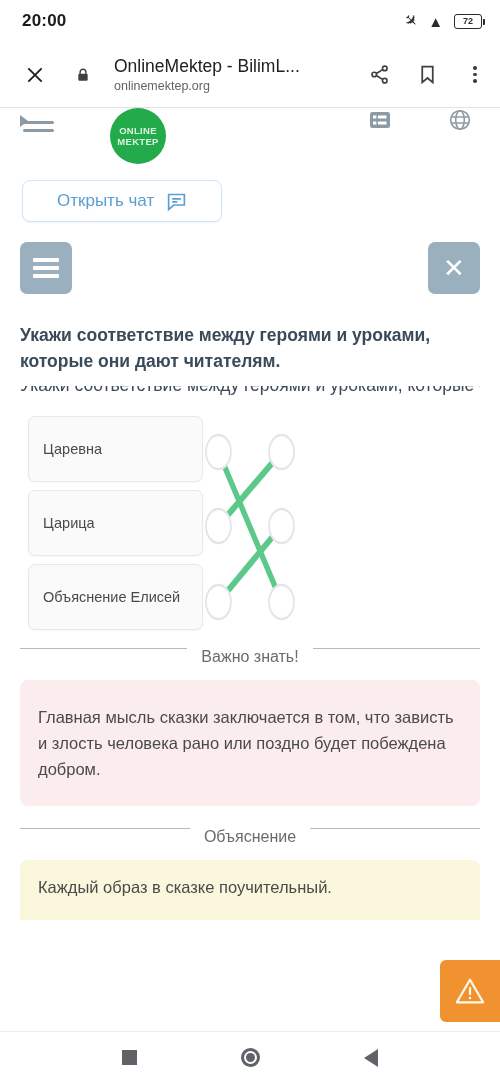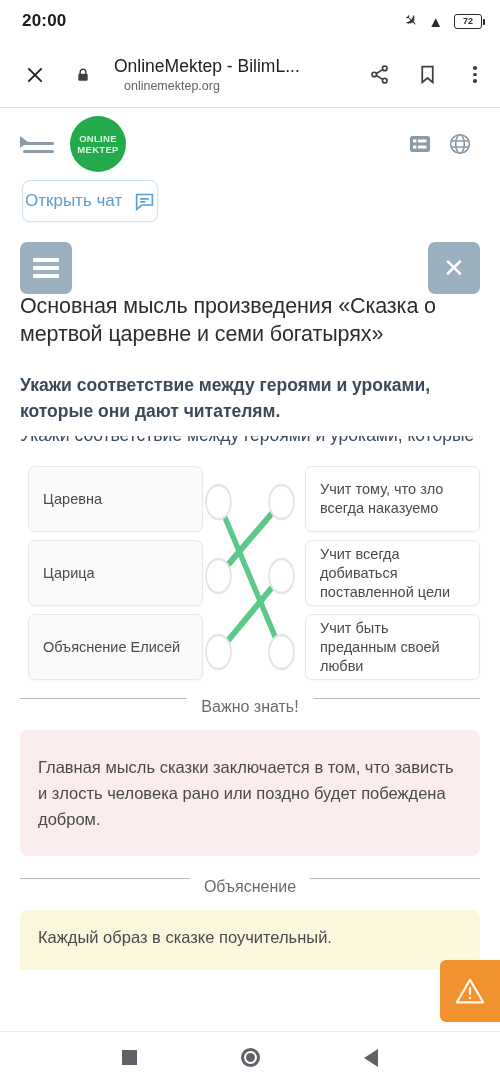--- a/index.html
+++ b/index.html
@@ -37,30 +37,30 @@
   }
   .bb-close { width: 42px; display: flex; justify-content: center; align-items: center; }
   .bb-close svg { width: 20px; height: 20px; }
   .bb-lock { width: 30px; display: flex; justify-content: center; }
   .bb-lock svg { width: 14px; height: 17px; }
   .bb-titles { flex: 1; min-width: 0; padding-left: 4px; }
   .bb-title {
     font-size: 17.5px; color: #202124; white-space: nowrap;
     overflow: hidden; text-overflow: ellipsis; line-height: 1.2;
   }
-  .bb-url { font-size: 12.5px; color: #5f6368; margin-top: 2px; line-height: 1.2; margin-left: 10px; }
+  .bb-url { font-size: 12.5px; color: #5f6368; margin-top: 2px; line-height: 1.2; }
   .bb-actions { display: flex; align-items: center; gap: 2px; }
   .bb-btn { width: 46px; height: 46px; display: flex; align-items: center; justify-content: center; }
   .bb-btn svg { width: 21px; height: 21px; }
   .dots { display: flex; flex-direction: column; gap: 3.2px; align-items: center; }
   .dots i { width: 3.6px; height: 3.6px; border-radius: 50%; background: #3c4043; display: block; }
 
   
   .siteheader {
-    height: 72px; display: flex; align-items: center; padding: 0 20px; background: #fff;
+    height: 72px; display: flex; align-items: flex-start; padding: 0 20px; background: #fff; gap: 40px;
   }
   .sh-menu { width: 34px; height: 30px; position: relative; margin-right: 16px; }
   .sh-menu i {
     position: absolute; right: 0; height: 3.4px; background: #8c9aa5; border-radius: 2px;
   }
   .sh-menu i:nth-child(1) { top: 5px;  width: 23px; }
   .sh-menu i:nth-child(2) { top: 13px; width: 31px; }
   .sh-menu i:nth-child(3) { top: 21px; width: 31px; }
   .sh-menu .arr {
     position: absolute; left: 0; top: 7px; width: 0; height: 0;
@@ -74,21 +74,21 @@
   }
   .logo b { font-size: 9.5px; letter-spacing: .3px; line-height: 11px; font-weight: bold; }
   .sh-spacer { flex: 1; }
   .sh-icon { width: 40px; display: flex; justify-content: center; }
   .sh-icon svg { width: 24px; height: 24px; }
 
   
   .chatrow { padding: 0 0 0 22px; height: 58px; display: flex; align-items: flex-start; }
   .chatbtn {
     border: 1.6px solid #cfe5f5; border-radius: 8px; background: #fff;
-    height: 42px; padding: 0 2px; display: flex; align-items: center; gap: 12px;
+    height: 42px; padding: 0 34px; display: flex; align-items: center; gap: 12px;
     box-shadow: 0 1px 2px rgba(0,0,0,.05);
   }
   .chatbtn span { color: #5a9fd4; font-size: 17px; }
   .chatbtn svg { width: 21px; height: 21px; }
 
   
   .panel { position: relative; padding: 0 20px; }
   .panel-top { position: relative; height: 60px; }
   .sq-btn {
     position: absolute; top: 4px; width: 52px; height: 52px; border-radius: 7px;
@@ -271,21 +271,20 @@
             <i></i>
             <i></i>
             <i></i>
           </div>
       </div>
       <div class="sq-btn right">
         <div class="xmark">✕</div>
       </div>
     </div>
 
-    <div class="q-title">Основная мысль произведения «Сказка о мертвой царевне и семи богатырях»</div>
     <div class="q-sub">Укажи соответствие между героями и уроками, которые они дают читателям.</div>
     <div class="q-clip">
       <div>Укажи соответствие между героями и уроками, которые они дают читателям.</div>
     </div>
 
     <div class="match">
       <div class="col left">
         <div class="mbox left-b">Царевна</div>
         <div class="mbox left-b">Царица</div>
         <div class="mbox left-b">Объяснение Елисей</div>
@@ -302,25 +301,20 @@
             <circle cx="32" cy="36" r="17"></circle>
             <circle cx="32" cy="110" r="17"></circle>
             <circle cx="32" cy="186" r="17"></circle>
             <circle cx="118" cy="36" r="17"></circle>
             <circle cx="118" cy="110" r="17"></circle>
             <circle cx="118" cy="186" r="17"></circle>
           </g>
         </svg>
       </div>
 
-      <div class="col right">
-        <div class="mbox">Учит тому, что зло всегда наказуемо</div>
-        <div class="mbox">Учит всегда добиваться поставленной цели</div>
-        <div class="mbox">Учит быть преданным своей любви</div>
-      </div>
     </div>
 
     <div class="divider">
       <span>Важно знать!</span>
     </div>
     <div class="note-pink">Главная мысль сказки заключается в том, что зависть и злость человека рано или поздно будет побеждена добром.</div>
 
     <div class="divider">
       <span>Объяснение</span>
     </div>

